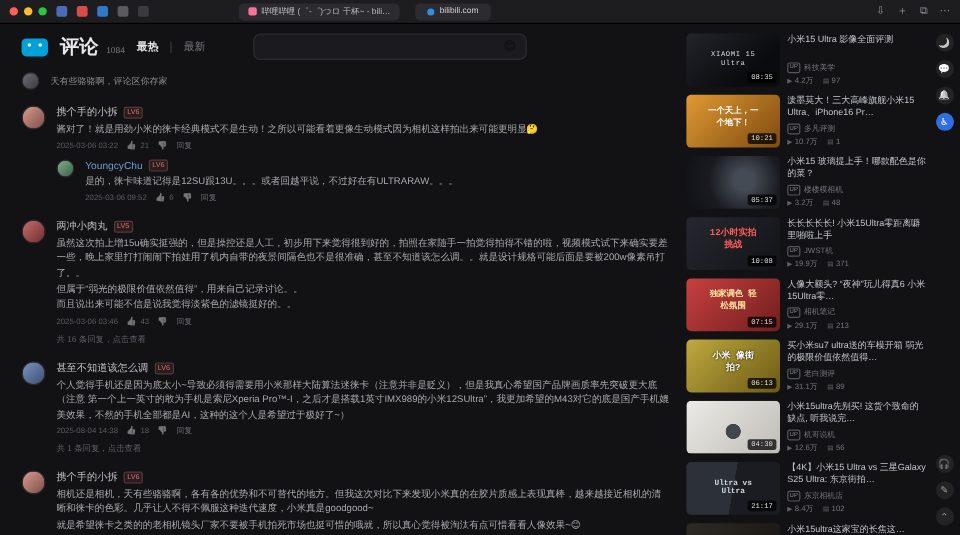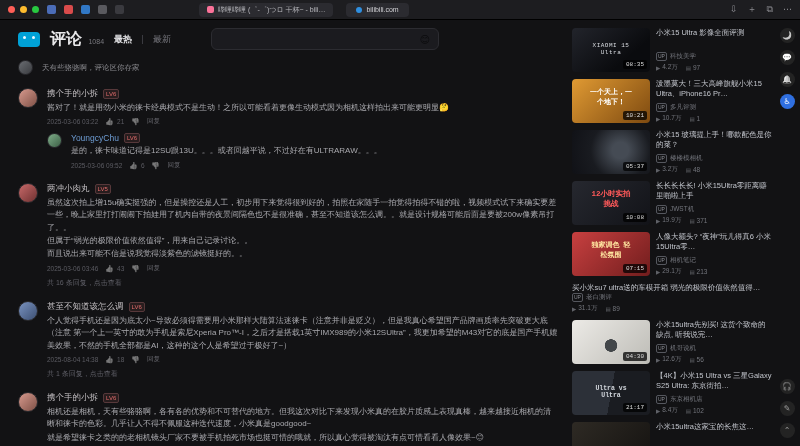--- a/index.html
+++ b/index.html
@@ -341,20 +341,24 @@
               </span>
             <span class="vstat">
                 <span class="vs-ic">▤</span>
                 <span>213</span>
               </span>
           </div>
         </div>
       </div>
 
       <div class="vcard">
+        <div class="thumb" style="background:linear-gradient(135deg,#bfa93f,#6c5a14)">
+          <span style="color:#fff;font-weight:bold;font-size:7.5px;text-shadow:0 0 2px #000">小米 像街拍?</span>
+          <span class="duration">06:13</span>
+        </div>
         <div class="vinfo">
           <div class="vtitle">买小米su7 ultra送的车模开箱 弱光的极限价值依然值得…</div>
           <div class="vup">
               <span class="up-chip">UP</span>
               <span>老白测评</span>
             </div>
           <div class="vstats">
             <span class="vstat">
                 <span class="vs-ic">▶</span>
                 <span>31.1万</span>

